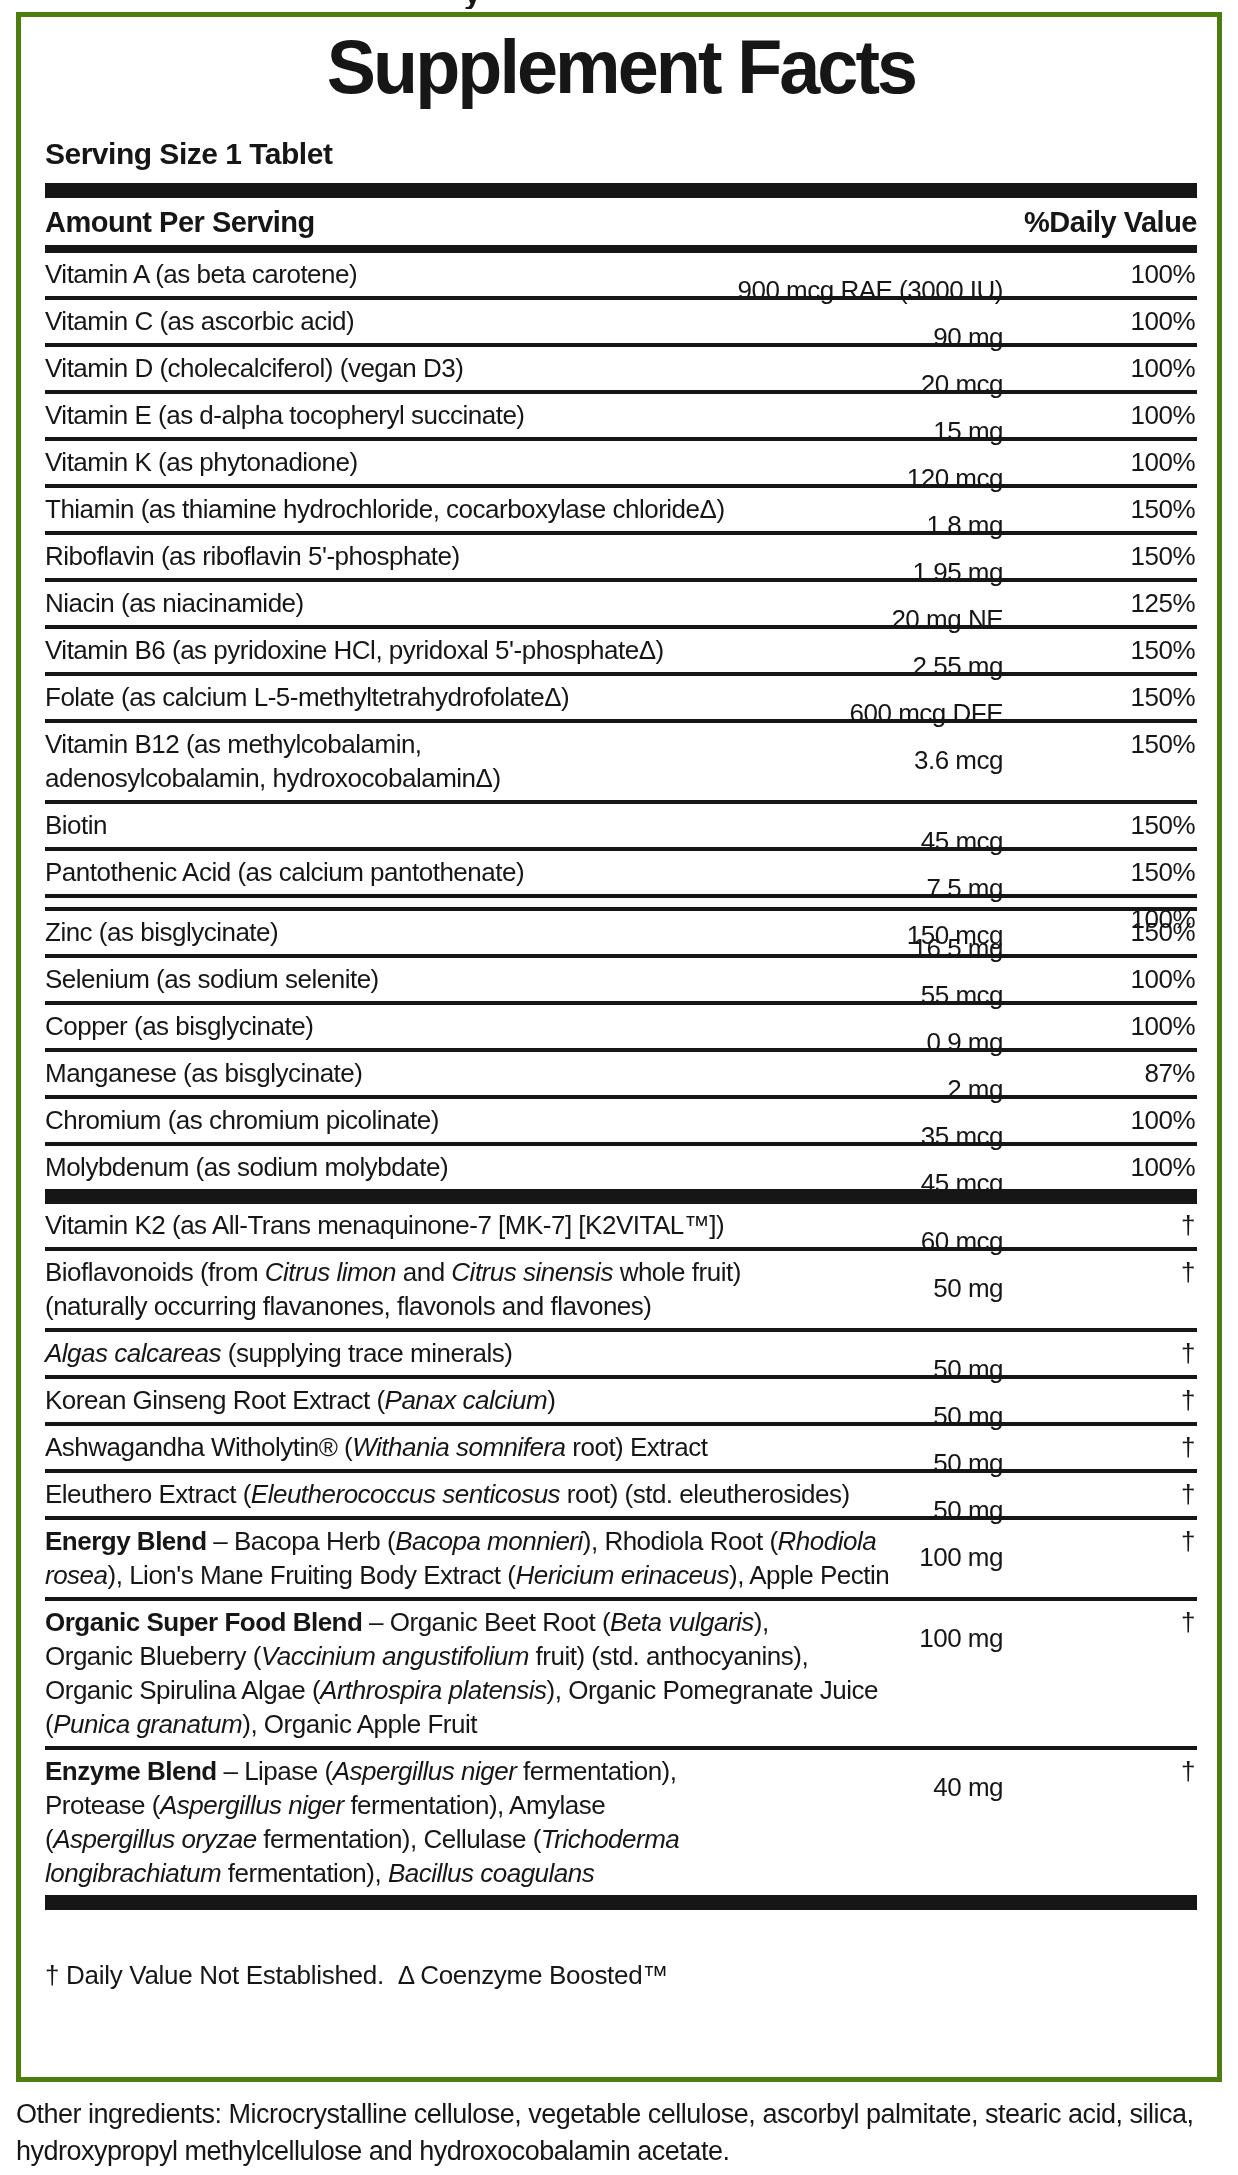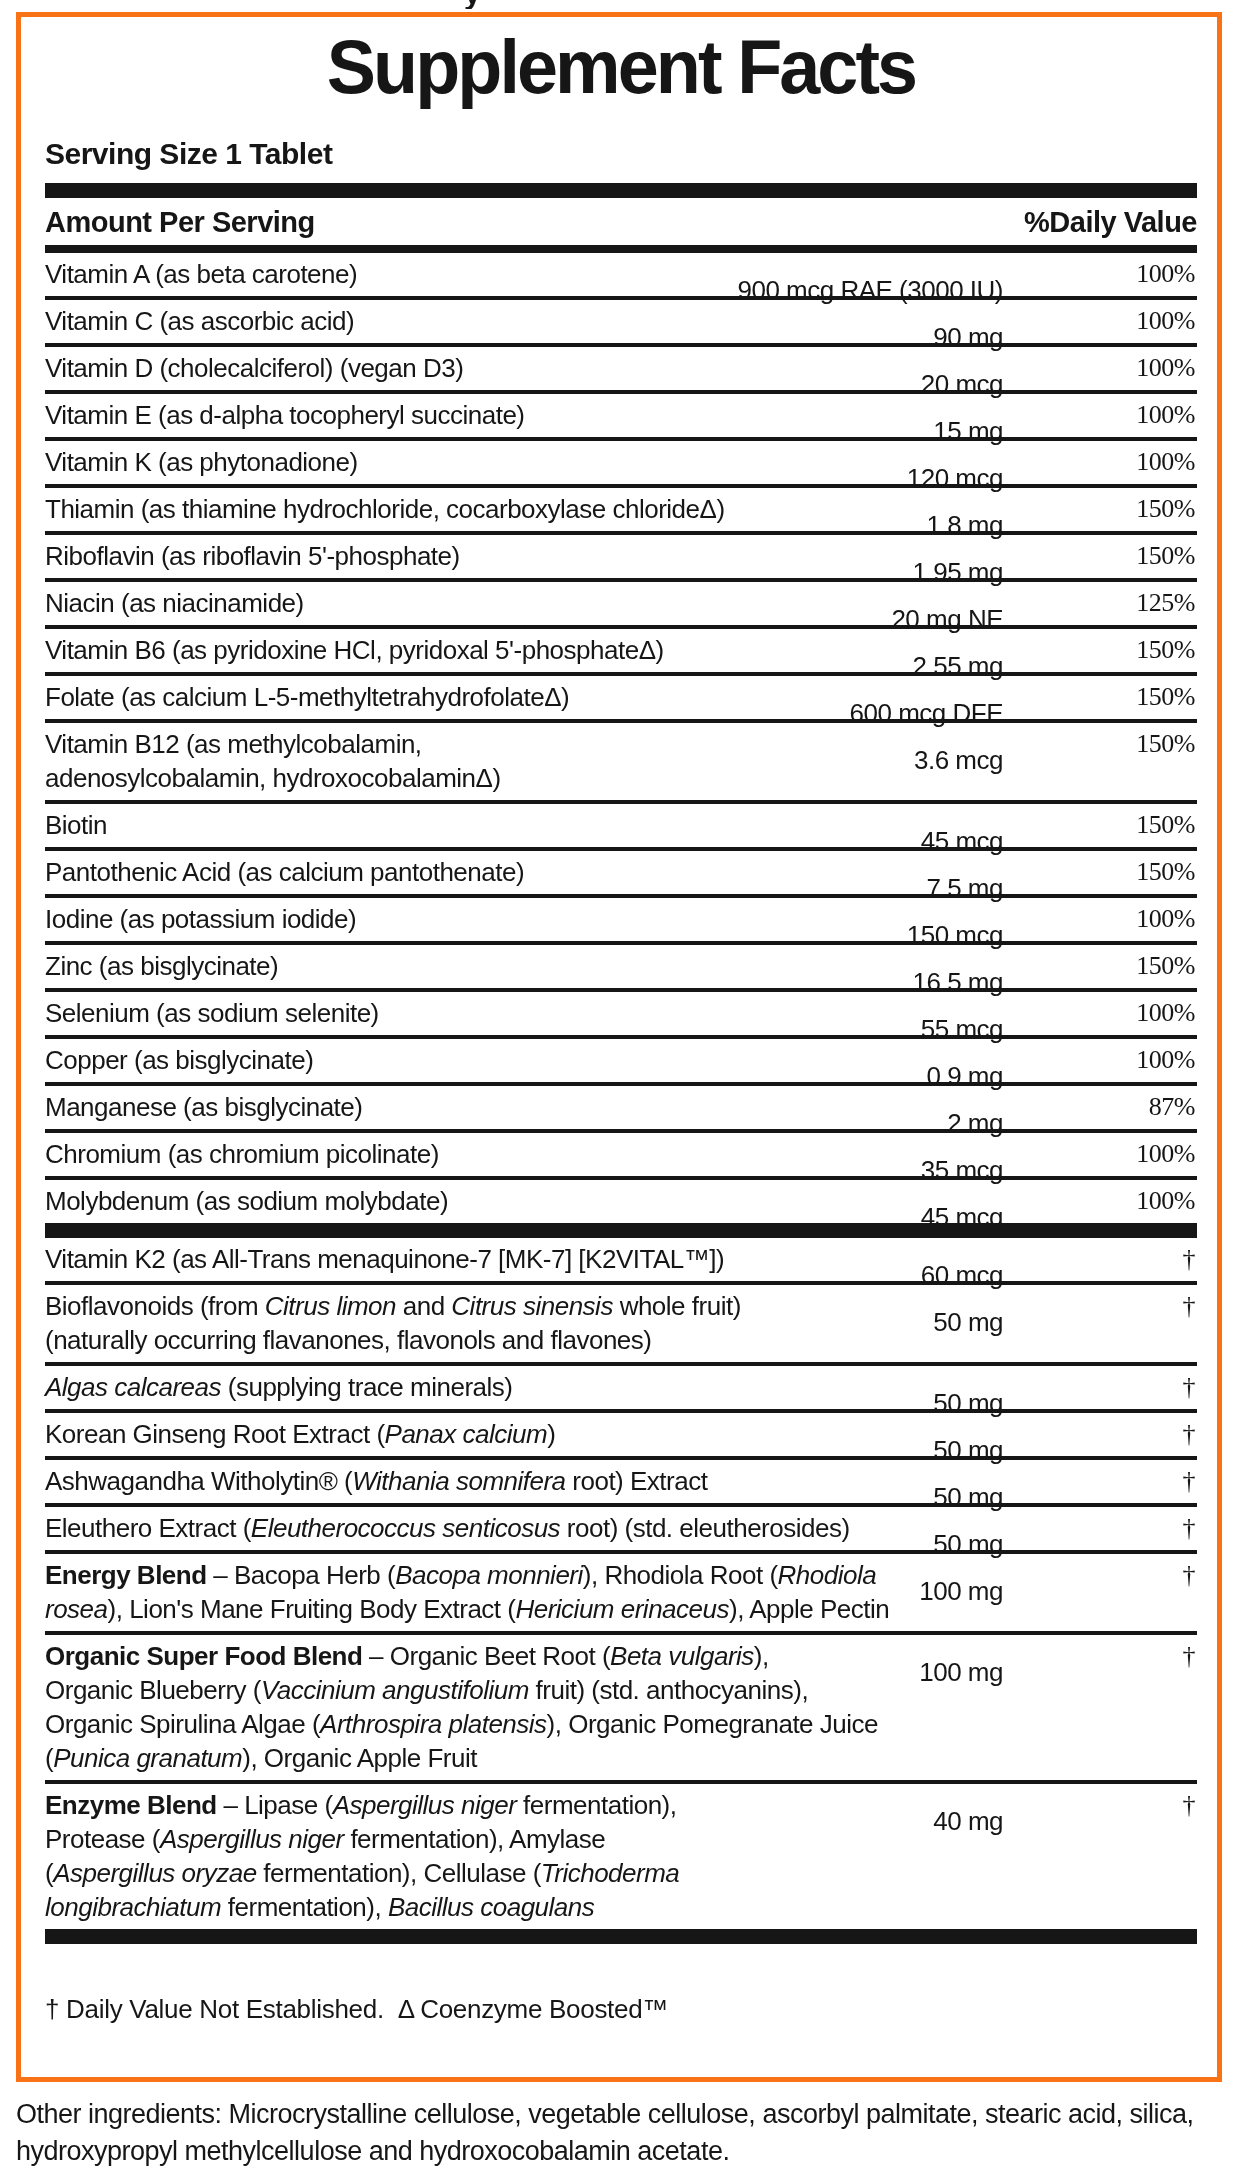--- a/index.html
+++ b/index.html
@@ -17,21 +17,21 @@
     position: absolute; left: 464px; top: 0;
     height: 9px; width: 40px; overflow: hidden;
     font-size: 30px; font-weight: bold;
   }
   .partial-glyph span { display: block; margin-top: -23px; }
 
   .label-box {
     position: absolute; left: 16px; top: 12px;
     width: 1206px; height: 2070px;
     box-sizing: border-box;
-    border: 5px solid #f97316;
+    border: 5px solid #4d7c0f;
     padding: 0 20px 0 24px;
     background: #fff;
   }
   .title {
     text-align: center;
     font-weight: bold;
     font-size: 76px;
     line-height: 80px;
     letter-spacing: -3px;
     margin-top: 10px;
@@ -76,21 +76,20 @@
     position: absolute; top: 20px; right: 194px;
     font-size: 26px; line-height: 34px;
     letter-spacing: -0.5px;
     white-space: nowrap;
   }
   .row .dv {
     position: absolute; top: 4px; right: 2px;
     font-size: 26px; line-height: 34px;
     letter-spacing: -0.5px;
     white-space: nowrap;
-    font-family: Liberation Serif, serif;
   }
   .footnote {
     font-size: 26px;
     line-height: 34px;
     letter-spacing: -0.3px;
     padding: 12px 0 8px 0;
     white-space: pre-wrap;
     margin-top: 36px;
   }
   .other-ing {
@@ -177,21 +176,20 @@
         <div class="name">Biotin</div>
         <div class="amount">45 mcg</div>
         <div class="dv">150%</div>
       </div>
       <div class="row">
         <div class="name">Pantothenic Acid (as calcium pantothenate)</div>
         <div class="amount">7.5 mg</div>
         <div class="dv">150%</div>
       </div>
       <div class="row">
-        <div class="name">Iodine (as potassium iodide)</div>
         <div class="amount">150 mcg</div>
         <div class="dv">100%</div>
       </div>
       <div class="row">
         <div class="name">Zinc (as bisglycinate)</div>
         <div class="amount">16.5 mg</div>
         <div class="dv">150%</div>
       </div>
       <div class="row">
         <div class="name">Selenium (as sodium selenite)</div>

